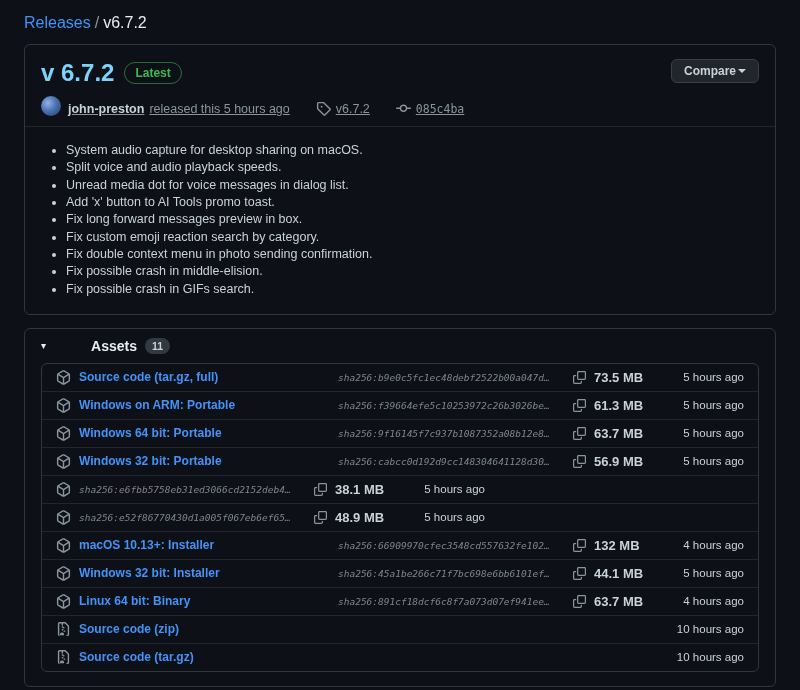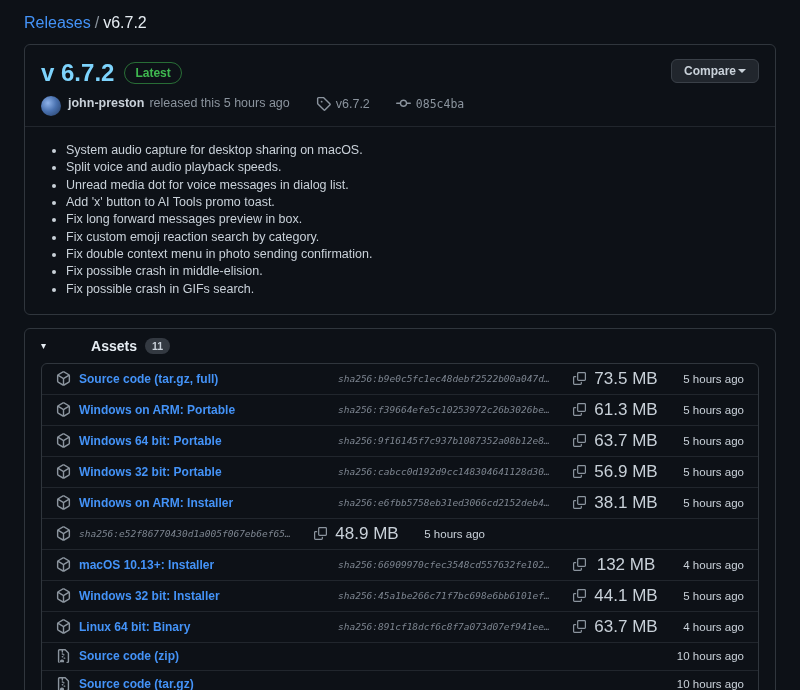--- a/index.html
+++ b/index.html
@@ -32,21 +32,21 @@
     display:inline-block; font-size:12px; font-weight:600; color:var(--green);
     border:1px solid rgba(63,185,80,.55); border-radius:2em; padding:2px 10px; line-height:16px;
   }
   .btn-compare{
     position:absolute; top:14px; right:16px;
     background:var(--btn); color:var(--text2); border:1px solid #3a4048;
     border-radius:6px; font-size:12px; font-weight:600; padding:4px 12px;
     display:flex; align-items:center; gap:2px; cursor:pointer;
   }
   .caret-down{width:0; height:0; border-left:4px solid transparent; border-right:4px solid transparent; border-top:4px solid var(--text2);}
-  .rel-meta{display:flex; align-items:flex-start; margin-top:9px; font-size:12.5px; color:var(--muted);}
+  .rel-meta{display:flex; align-items:flex-end; margin-top:9px; font-size:12.5px; color:var(--muted);text-decoration:underline;}
   .avatar{width:20px; height:20px; border-radius:50%;
     background:radial-gradient(circle at 35% 35%, #8fb3ea 0%, #4a72b0 45%, #233a61 100%);
     margin-right:7px; flex:none;}
   .author{color:var(--text2); font-weight:bold; margin-right:5px;}
   .meta-group{display:flex; align-items:center; gap:5px; margin-left:26px; color:var(--muted);}
   .meta-group .mono{font-family:"DejaVu Sans Mono","Liberation Mono",monospace; font-size:11.5px;}
   .icon16{width:15px; height:15px; fill:var(--muted);}
 
   
   .rel-body{padding:15px 24px 16px 24px;}
@@ -64,21 +64,21 @@
   .asset-row{display:flex; align-items:center; padding:5px 14px; min-height:26px;}
   .asset-row + .asset-row{border-top:1px solid var(--border-subtle);}
   .asset-icon{width:15px; height:15px; fill:var(--muted); flex:none; margin-right:8px;}
   .asset-name{color:var(--link); font-size:12px; font-weight:600; flex:1 1 auto;
     white-space:nowrap; overflow:hidden; text-overflow:ellipsis;}
   .asset-hash{width:225px; flex:none; color:#7d8590; font-size:9.5px;
     font-family:"DejaVu Sans Mono","Liberation Mono",monospace;
     white-space:nowrap; overflow:hidden;font-style:italic;}
   .copy-btn{flex:none; margin:0 6px 0 8px; background:none; border:none; cursor:pointer; padding:2px;}
   .copy-btn svg{width:13px; height:13px; fill:var(--muted);}
-  .asset-size{width:64px; flex:none; text-align:center; color:var(--text2); font-size:17px;}
+  .asset-size{width:64px; flex:none; text-align:left; color:var(--text2); font-size:13px;font-weight:bold;}
   .asset-time{width:86px; flex:none; text-align:right; color:var(--text2); font-size:11.5px;}
 </style>
 </head>
 <body>
 
 <div class="breadcrumb">
   <a>Releases</a><span class="sep">/</span><span class="cur">v6.7.2</span>
 </div>
 
 <div class="card">
@@ -200,21 +200,20 @@
         <span class="asset-size">56.9 MB</span>
         <span class="asset-time">5 hours ago</span>
       </div>
 
       <div class="asset-row">
         <span class="asset-icon">
           <svg viewBox="0 0 16 16">
             <path d="m8.878.392 5.25 3.045c.54.314.872.89.872 1.514v6.098a1.75 1.75 0 0 1-.872 1.514l-5.25 3.045a1.75 1.75 0 0 1-1.756 0l-5.25-3.045A1.75 1.75 0 0 1 1 11.049V4.951c0-.624.332-1.201.872-1.514L7.122.392a1.75 1.75 0 0 1 1.756 0ZM7.875 1.69l-4.63 2.685L8 7.133l4.755-2.758-4.63-2.685a.248.248 0 0 0-.25 0ZM2.5 5.677v5.372c0 .09.047.171.125.216l4.625 2.683V8.432Zm6.25 8.271 4.625-2.683a.25.25 0 0 0 .125-.216V5.677L8.75 8.432Z"></path>
           </svg>
         </span>
-        <a class="asset-name">Windows on ARM: Installer</a>
         <span class="asset-hash">sha256:e6fbb5758eb31ed3066cd2152deb4…</span>
         <button class="copy-btn">
           <svg viewBox="0 0 16 16">
             <path d="M0 6.75C0 5.784.784 5 1.75 5h1.5a.75.75 0 0 1 0 1.5h-1.5a.25.25 0 0 0-.25.25v7.5c0 .138.112.25.25.25h7.5a.25.25 0 0 0 .25-.25v-1.5a.75.75 0 0 1 1.5 0v1.5A1.75 1.75 0 0 1 9.25 16h-7.5A1.75 1.75 0 0 1 0 14.25Zm5-5C5 .784 5.784 0 6.75 0h7.5C15.216 0 16 .784 16 1.75v7.5A1.75 1.75 0 0 1 14.25 11h-7.5A1.75 1.75 0 0 1 5 9.25Zm1.75-.25a.25.25 0 0 0-.25.25v7.5c0 .138.112.25.25.25h7.5a.25.25 0 0 0 .25-.25v-7.5a.25.25 0 0 0-.25-.25Z"></path>
           </svg>
         </button>
         <span class="asset-size">38.1 MB</span>
         <span class="asset-time">5 hours ago</span>
       </div>
 

